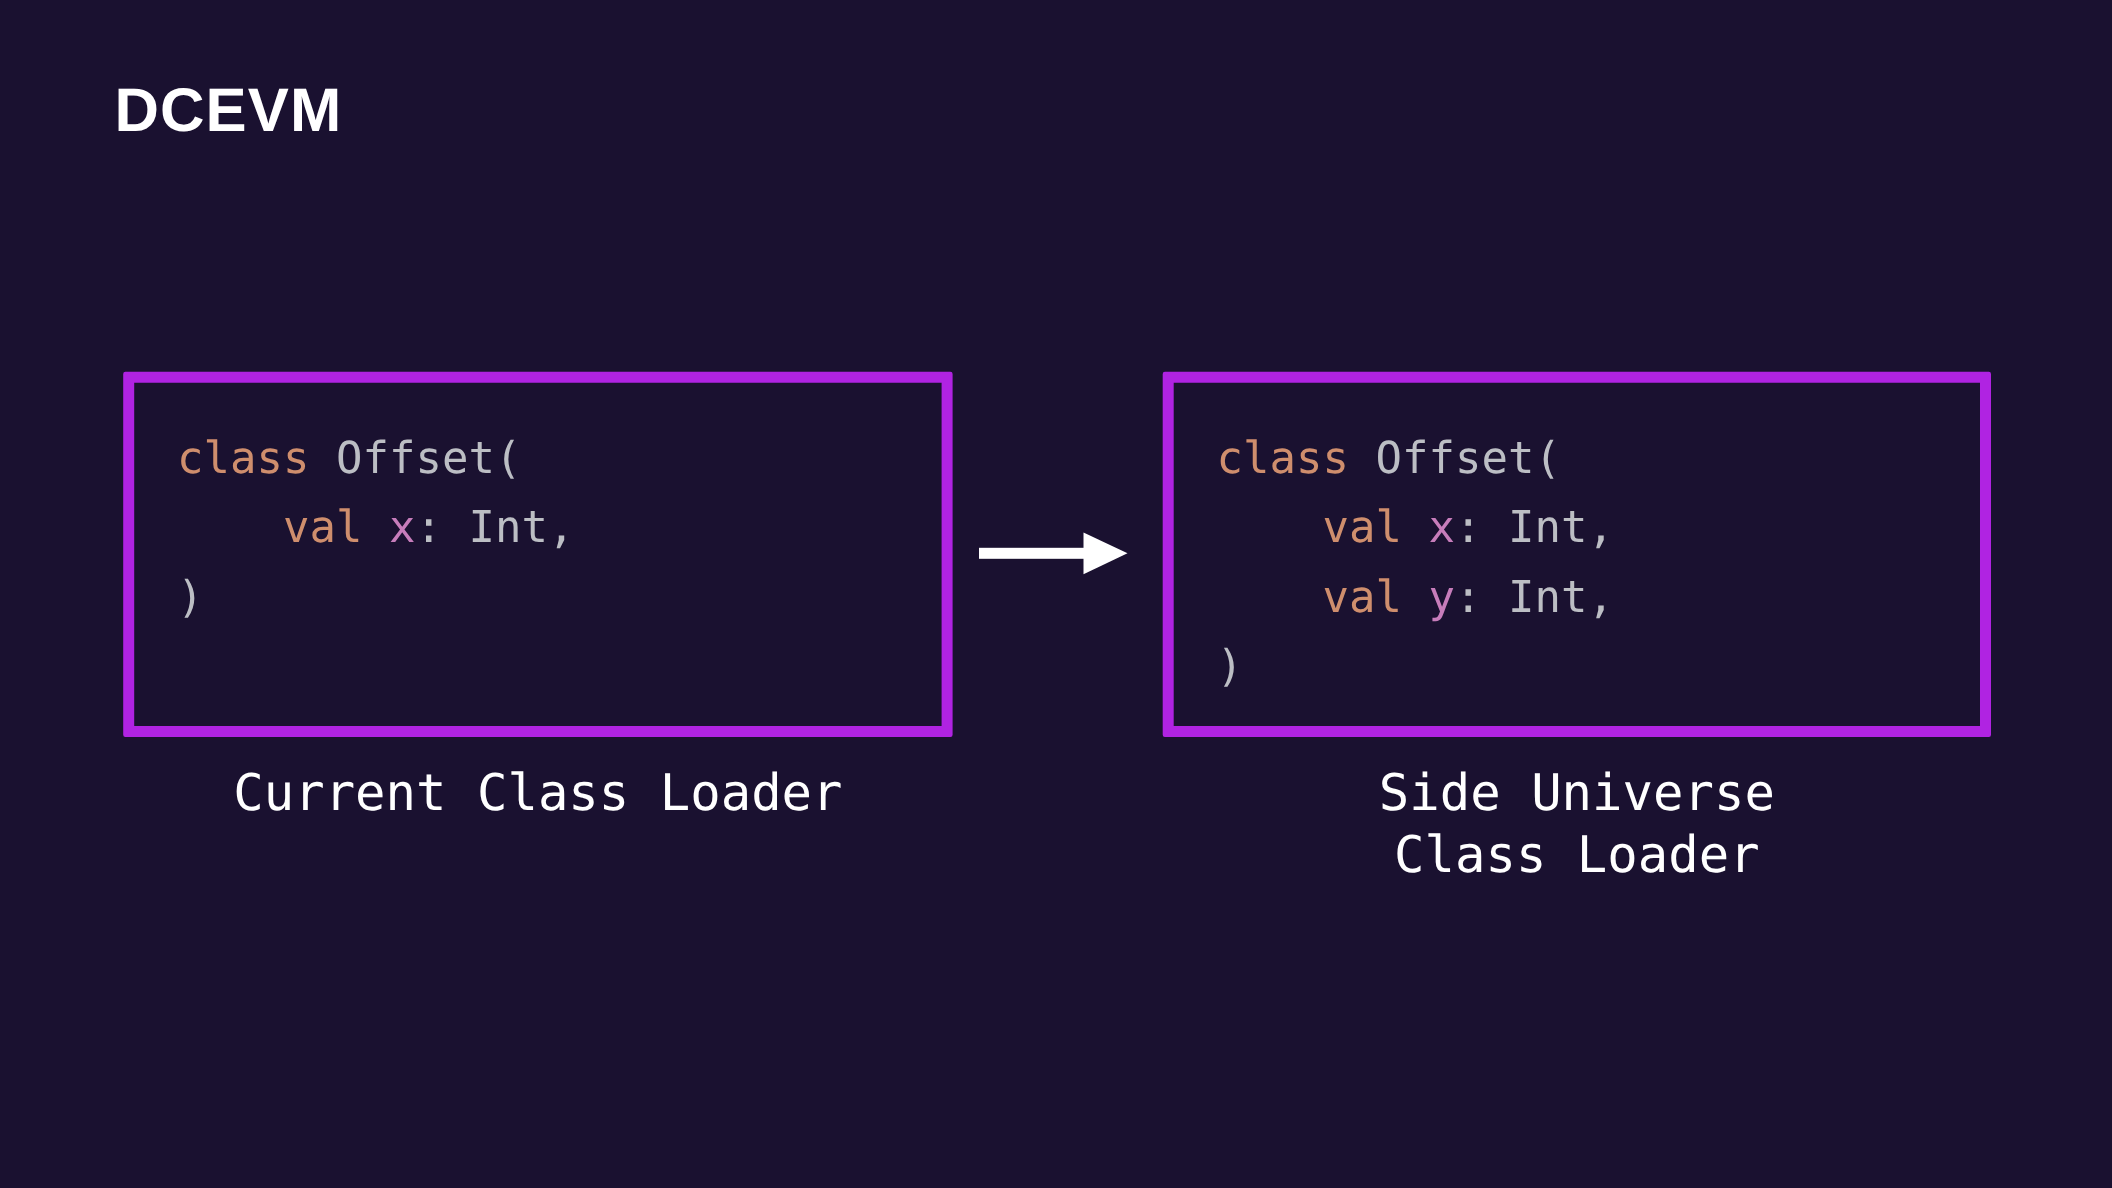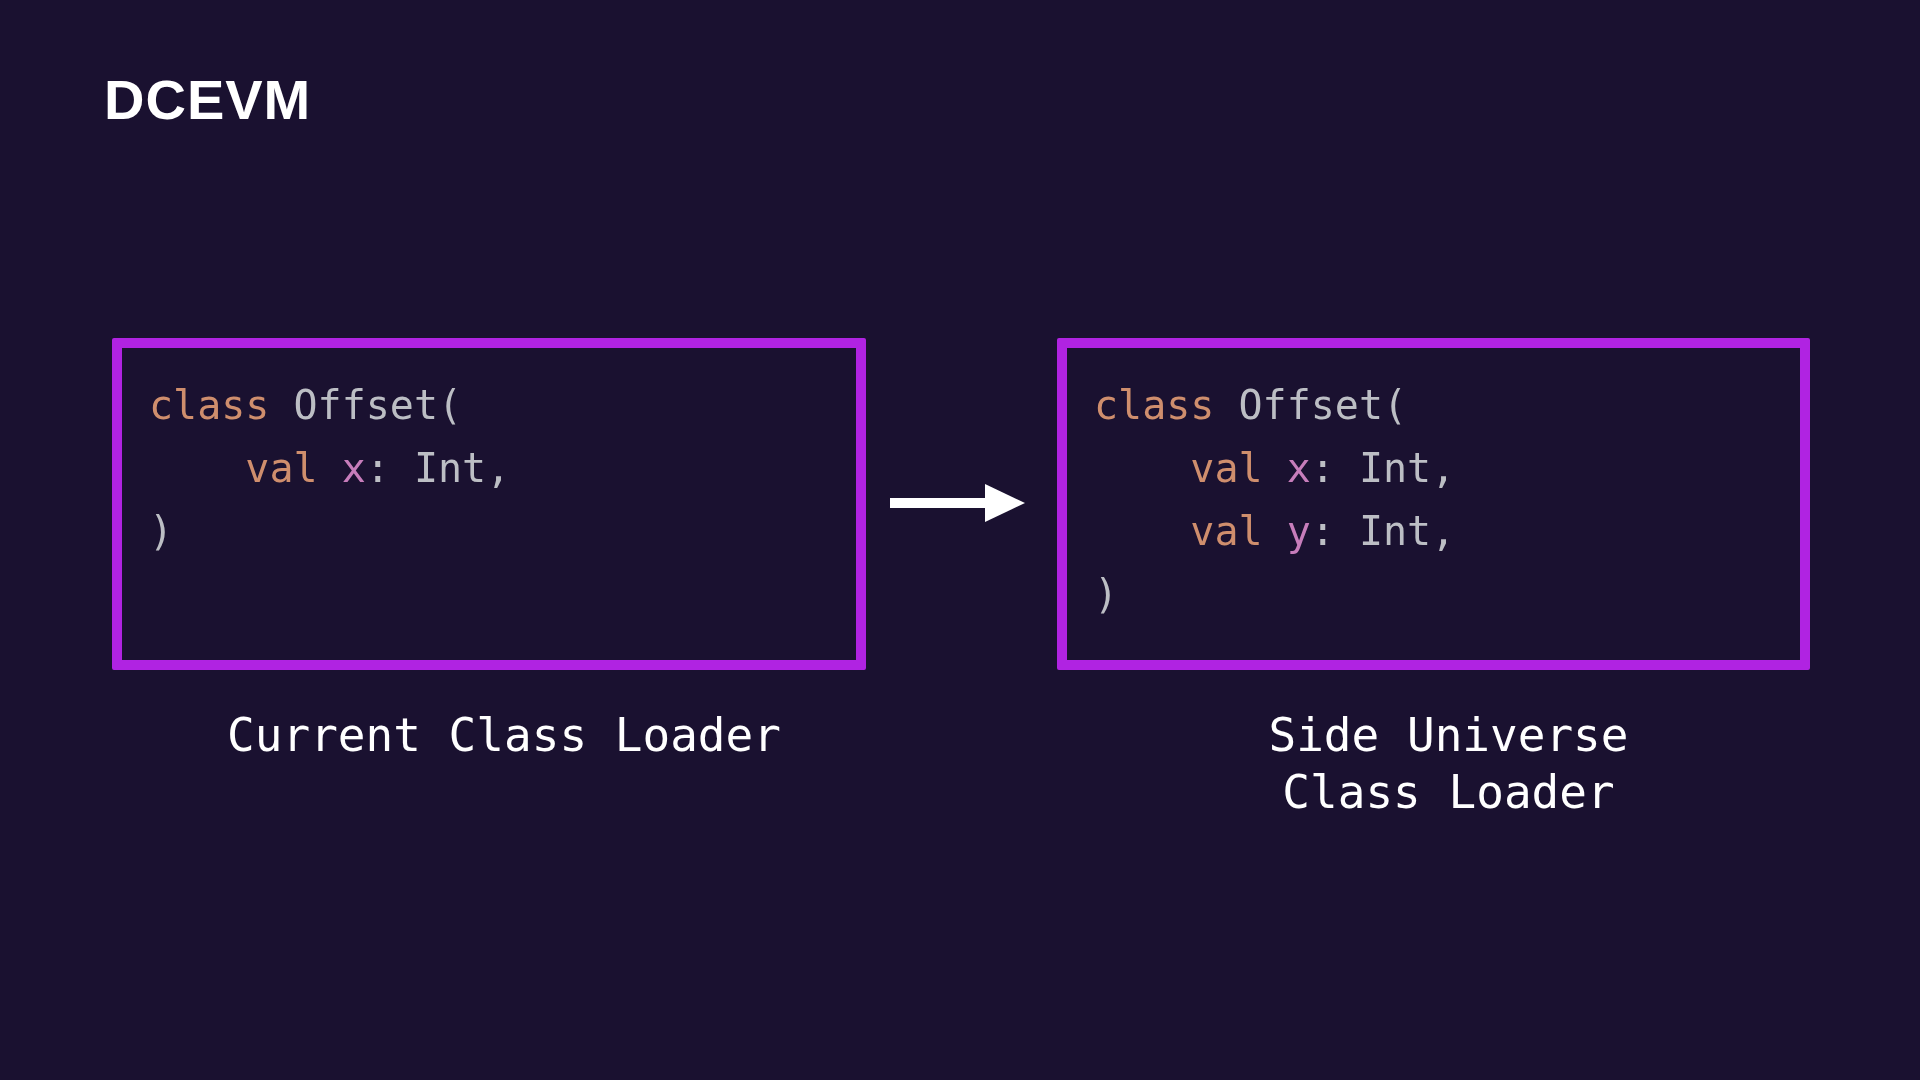--- a/index.html
+++ b/index.html
@@ -40,40 +40,40 @@
     position: absolute;
     top: 338px;
     height: 332px;
     box-sizing: border-box;
     border: 10px solid var(--accent, #b023e2);
     border-radius: 2px;
   }
   .code-box.left  { left: 112px;  width: 754px; }
   .code-box.right { left: 1057px; width: 753px; }
   .code {
-    margin: 0;
+    margin: 12px;
     padding: 26px 10px 0 27px;
     font-family: "DejaVu Sans Mono", monospace;
     font-size: 40px;
     line-height: 63px;
   }
   .code-line { white-space: pre; }
   .tok-keyword  { color: var(--code-keyword, #cf8e6d); }
   .tok-plain    { color: var(--code-plain, #bcbec4); }
   .tok-property { color: var(--code-property, #c77dbb); }
   .arrow {
     position: absolute;
     left: 890px;
     top: 483px;
     width: 136px;
     height: 40px;
   }
   .box-label {
     position: absolute;
-    margin: 15px;
+    margin: 0;
     text-align: center;
     color: var(--text, #ffffff);
     font-family: "DejaVu Sans Mono", monospace;
     font-size: 46px;
     white-space: pre-line;
   }
   .box-label.left  { left: 112px;  width: 754px; top: 694px; line-height: 52px; }
   .box-label.right { left: 1057px; width: 753px; top: 692px; line-height: 57px; }
 </style>
 </head>

